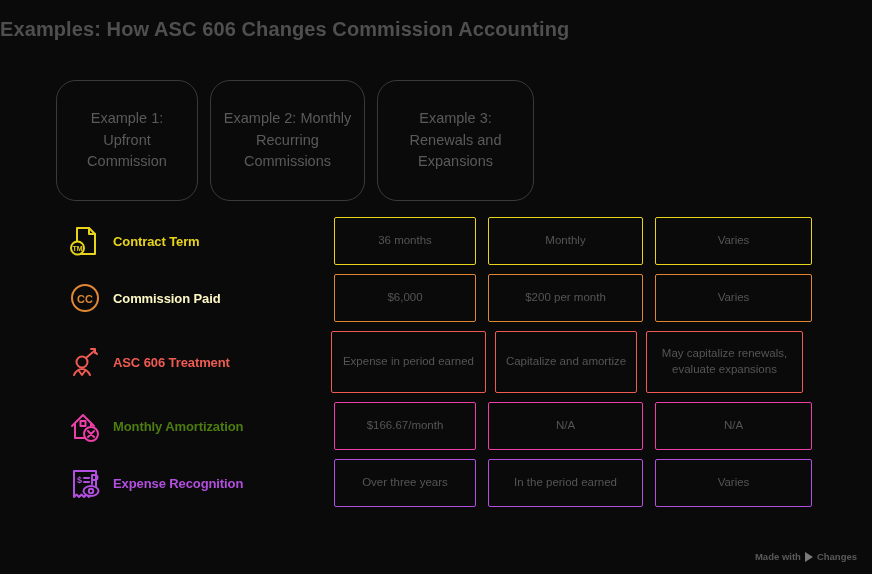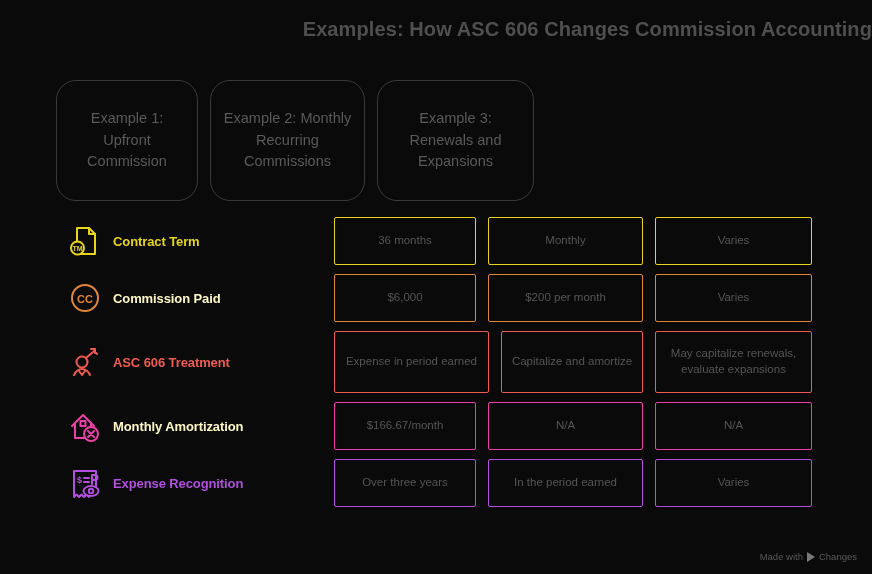--- a/index.html
+++ b/index.html
@@ -11,21 +11,21 @@
     font-family: "Liberation Sans", sans-serif;
     overflow: hidden;
     position: relative;
   }
 
   #page-title {
     position: absolute;
     top: 18px;
     left: 0;
     width: 872px;
-    text-align: right;
+    text-align: left;
     font-size: 20px;
     font-weight: bold;
     color: #4f4f4f;
     letter-spacing: 0.1px;
   }
 
   #table {
     position: absolute;
     top: 80px;
     left: 56px;
@@ -61,21 +61,21 @@
     padding: 6px 8px;
   }
   .hdr-cell.left {
     justify-content: flex-start;
     padding-left: 18px;
     text-align: left;
   }
 
   
   .data-row { min-height: 48px; }
-  .data-row.tall { min-height: 62px; }
+  .data-row.tall { min-height: 62px; gap: 9px; }
 
   .char-cell {
     display: flex;
     align-items: center;
     gap: 11px;
     padding-left: 12px;
   }
   .char-label {
     font-size: 13px;
     font-weight: bold;
@@ -109,21 +109,21 @@
 
   #watermark {
     position: absolute;
     right: 15px;
     bottom: 12px;
     display: flex;
     align-items: center;
     gap: 4px;
     color: #5a5a5a;
     font-size: 9.5px;
-    font-weight: normal;
+    font-weight: bold;
   }
   #watermark .play {
     display: inline-block;
     width: 0; height: 0;
     border-left: 8px solid #7a7a7a;
     border-top: 5px solid transparent;
     border-bottom: 5px solid transparent;
   }
 </style>
 </head>
@@ -200,21 +200,21 @@
     <div class="char-cell col-char">
       <span class="icon-box">
         <svg viewBox="0 0 34 34" fill="none" stroke="#ec3fa8" stroke-width="2" stroke-linecap="round" stroke-linejoin="round">
           <path d="M4 17 L15 6 L26 17"></path>
           <path d="M7 15 v14 h16 v-14"></path>
           <rect x="12.5" y="12" width="5" height="5"></rect>
           <circle cx="23" cy="25" r="7" fill="#0a0a0a"></circle>
           <path d="M20 22 l6 6 M26 22 l-6 6"></path>
         </svg>
       </span>
-      <span class="char-label" style="color:#fef9c3">Monthly Amortization</span>
+      <span class="char-label" style="color:#4d7c0f">Monthly Amortization</span>
     </div>
     <div class="val-cell col-ex" style="border-color:#ec3fa8">$166.67/month</div>
     <div class="val-cell col-ex2" style="border-color:#ec3fa8">N/A</div>
     <div class="val-cell col-ex3" style="border-color:#ec3fa8">N/A</div>
   </div>
 
   <div class="row data-row">
     <div class="char-cell col-char">
       <span class="icon-box">
         <svg viewBox="0 0 34 34" fill="none" stroke="#b24fe0" stroke-width="2" stroke-linecap="round" stroke-linejoin="round">

